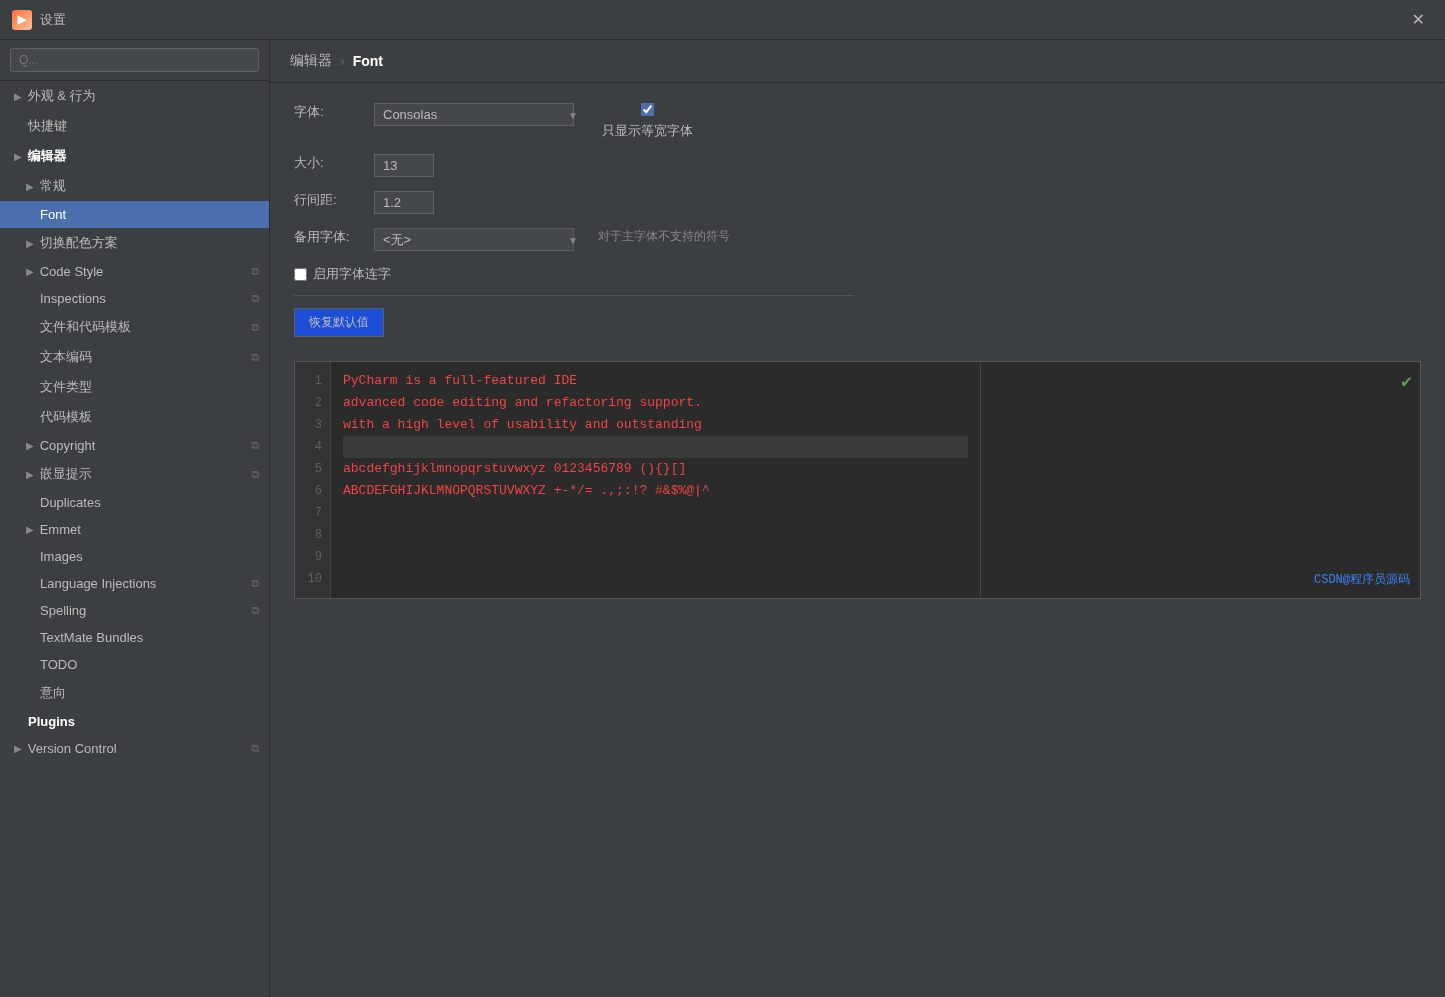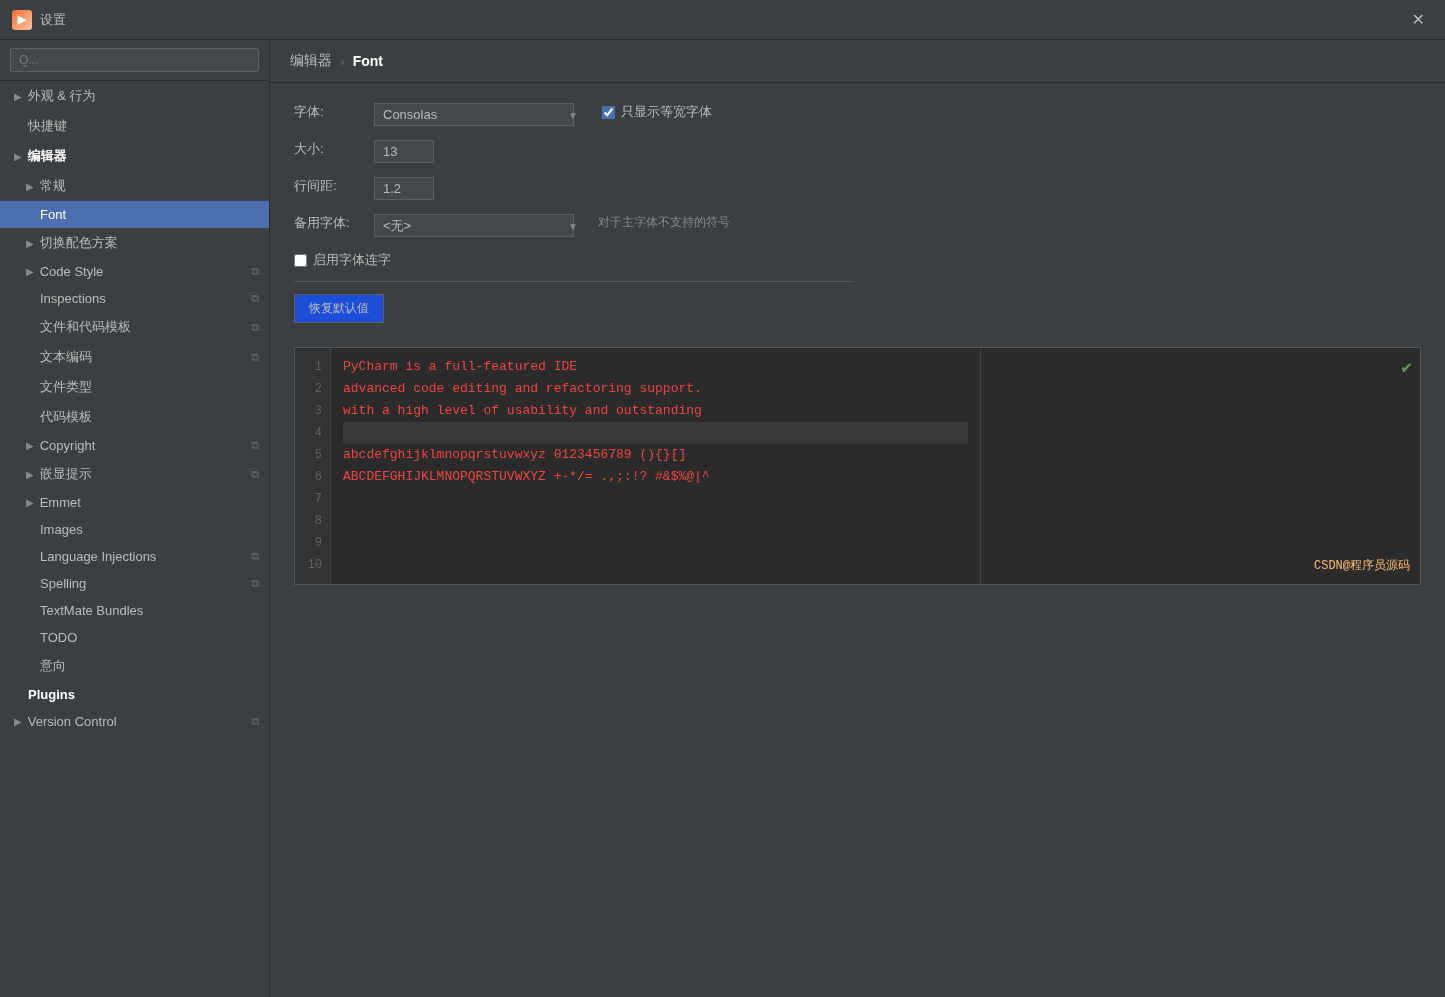--- a/index.html
+++ b/index.html
@@ -196,20 +196,21 @@
       font-size: 10px;
       color: #888;
       pointer-events: none;
     }
 
     .checkbox-row {
       display: flex;
       align-items: center;
       margin-left: 16px;
       gap: 6px;
+      flex-direction: column;
     }
 
     .checkbox-row input[type="checkbox"] {
       accent-color: #4b6eaf;
     }
 
     .form-input-small {
       background: #45484a;
       border: 1px solid #5e6060;
       color: #bbbbbb;
@@ -307,21 +308,21 @@
       top: 8px;
       right: 8px;
       color: #629755;
       font-size: 18px;
     }
 
     .watermark {
       position: absolute;
       bottom: 10px;
       right: 10px;
-      color: #fdba74;
+      color: #3b82f6;
       font-size: 12px;
     }
   </style>
 </head>
 <body>
 
 <div class="window">
 
   <div class="title-bar">
     <div class="title-bar-icon">▶</div>
@@ -391,20 +392,24 @@
           </div>
           <div class="sidebar-item indent-1">
             <span class="chevron">▶</span>
             <span style="">Copyright</span>
             <span class="copy-icon">⧉</span>
           </div>
           <div class="sidebar-item indent-1">
             <span class="chevron">▶</span>
             <span style="">嵌显提示</span>
             <span class="copy-icon">⧉</span>
+          </div>
+          <div class="sidebar-item indent-1">
+            <span style="margin-right:14px"></span>
+            <span style="">Duplicates</span>
           </div>
           <div class="sidebar-item indent-1">
             <span class="chevron">▶</span>
             <span style="">Emmet</span>
           </div>
           <div class="sidebar-item indent-1">
             <span style="margin-right:14px"></span>
             <span style="">Images</span>
           </div>
           <div class="sidebar-item indent-1">

